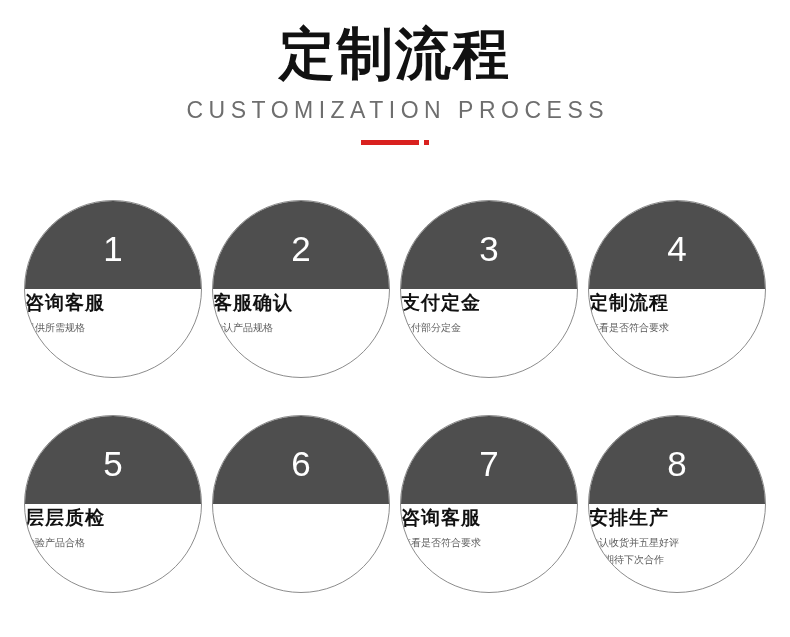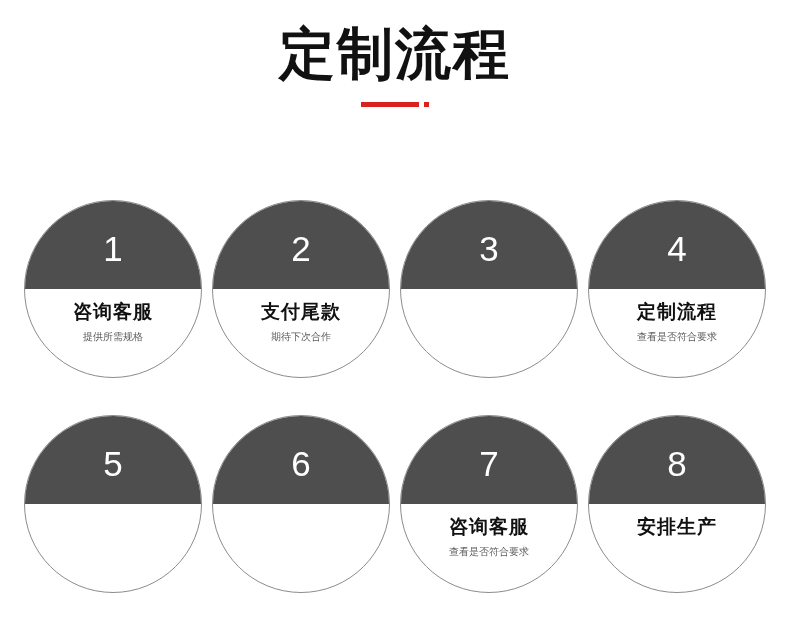--- a/index.html
+++ b/index.html
@@ -122,23 +122,22 @@
   }
 
   .step-bottom {
     position: absolute;
     top: 89px;
     left: 0;
     width: 176px;
     height: 87px;
     display: flex;
     flex-direction: column;
-    align-items: center;
+    align-items: flex-start;
     justify-content: flex-start;
-    padding-top: 9px;
     box-sizing: border-box;
   }
 
   .step-title {
     font-size: 19px;
     line-height: 24px;
     font-weight: 700;
     letter-spacing: 1px;
     color: #111111;
     white-space: nowrap;
@@ -159,20 +158,21 @@
     display: block;
   }
 </style>
 </head>
 <body>
 
 <div class="page">
 
   <div class="header">
     <h1 class="header-title">定制流程</h1>
+    <div class="header-subtitle">CUSTOMIZATION PROCESS</div>
     <div class="divider">
       <span class="divider-bar"></span>
       <span class="divider-dot"></span>
     </div>
   </div>
 
   <div class="steps">
 
     <div class="step">
       <div class="step-top">
@@ -184,49 +184,61 @@
           <span>提供所需规格</span>
         </div>
       </div>
     </div>
 
     <div class="step">
       <div class="step-top">
         <span class="step-number">2</span>
       </div>
       <div class="step-bottom">
-        <div class="step-title">支付尾款</div>
-        <div class="step-desc">
-          <span>期待下次合作</span>
+        <div class="step-title">客服确认</div>
+        <div class="step-desc">
+          <span>确认产品规格</span>
         </div>
       </div>
     </div>
 
     <div class="step">
       <div class="step-top">
         <span class="step-number">3</span>
       </div>
+      <div class="step-bottom">
+        <div class="step-title">支付定金</div>
+        <div class="step-desc">
+          <span>支付部分定金</span>
+        </div>
+      </div>
     </div>
 
     <div class="step">
       <div class="step-top">
         <span class="step-number">4</span>
       </div>
       <div class="step-bottom">
         <div class="step-title">定制流程</div>
         <div class="step-desc">
           <span>查看是否符合要求</span>
         </div>
       </div>
     </div>
 
     <div class="step">
       <div class="step-top">
         <span class="step-number">5</span>
       </div>
+      <div class="step-bottom">
+        <div class="step-title">层层质检</div>
+        <div class="step-desc">
+          <span>检验产品合格</span>
+        </div>
+      </div>
     </div>
 
     <div class="step">
       <div class="step-top">
         <span class="step-number">6</span>
       </div>
     </div>
 
     <div class="step">
       <div class="step-top">
@@ -239,17 +251,21 @@
         </div>
       </div>
     </div>
 
     <div class="step">
       <div class="step-top">
         <span class="step-number">8</span>
       </div>
       <div class="step-bottom">
         <div class="step-title">安排生产</div>
+        <div class="step-desc">
+          <span>确认收货并五星好评</span>
+          <span class="line2">期待下次合作</span>
+        </div>
       </div>
     </div>
 
   </div>
 </div>
 
 </body></html>

